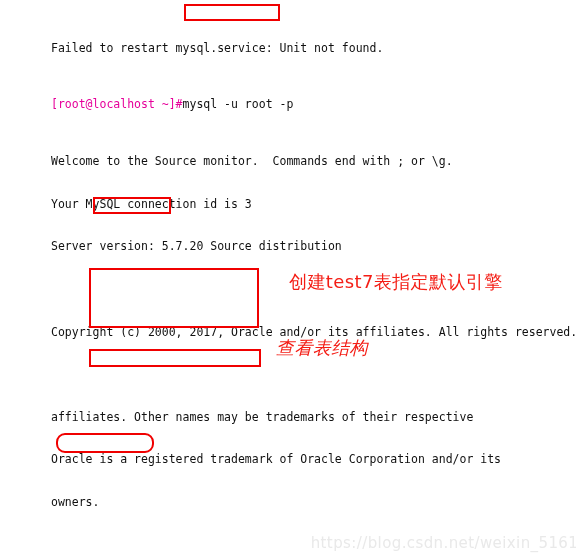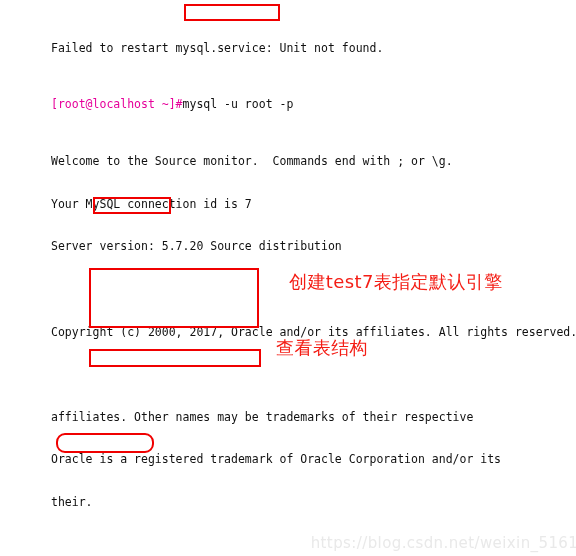--- a/index.html
+++ b/index.html
@@ -84,28 +84,28 @@
 
 <div id="terminal">
 
   <div class="term-lines">
 
     <div class="line">Failed to restart mysql.service: Unit not found.</div>
 
     <div class="line"><span class="prompt-magenta">[root@localhost ~]#</span><span class="cmd-plain">mysql -u root -p</span></div>
 
     <div class="line">Welcome to the Source monitor.  Commands end with ; or \g.</div>
-    <div class="line">Your MySQL connection id is 7</div>
+    <div class="line">Your MySQL connection id is 3</div>
     <div class="line">Server version: 5.7.20 Source distribution</div>
     <div class="line blank"></div>
     <div class="line">Copyright (c) 2000, 2017, Oracle and/or its affiliates. All rights reserved.</div>
     <div class="line blank"></div>
     <div class="line">affiliates. Other names may be trademarks of their respective</div>
     <div class="line">Oracle is a registered trademark of Oracle Corporation and/or its</div>
-    <div class="line">their.</div>
+    <div class="line">owners.</div>
     
     
     
     
     
     
     
     
     
     
@@ -130,17 +130,17 @@
 
   </div>
 
   <div class="redbox" style="left:136px; top:4px;   width:96px;  height:17px;"></div>
   <div class="redbox" style="left:45px;  top:197px; width:78px;  height:17px;"></div>
   <div class="redbox" style="left:41px;  top:268px; width:170px; height:60px;"></div>
   <div class="redbox" style="left:41px;  top:349px; width:172px; height:18px;"></div>
   <div class="redbox rounded" style="left:8px; top:433px; width:98px; height:20px;"></div>
 
   <div class="cn-note" style="left:241px; top:275px;">创建test7表指定默认引擎</div>
-  <div class="cn-note" style="left:228px; top:341px;">查看表结构</div>
+  <div class="cn-note" style="left:228px; top:341px;font-style:italic;">查看表结构</div>
 
   <div class="watermark">https://blog.csdn.net/weixin_51616026</div>
 
 </div>
 
 </body></html>

